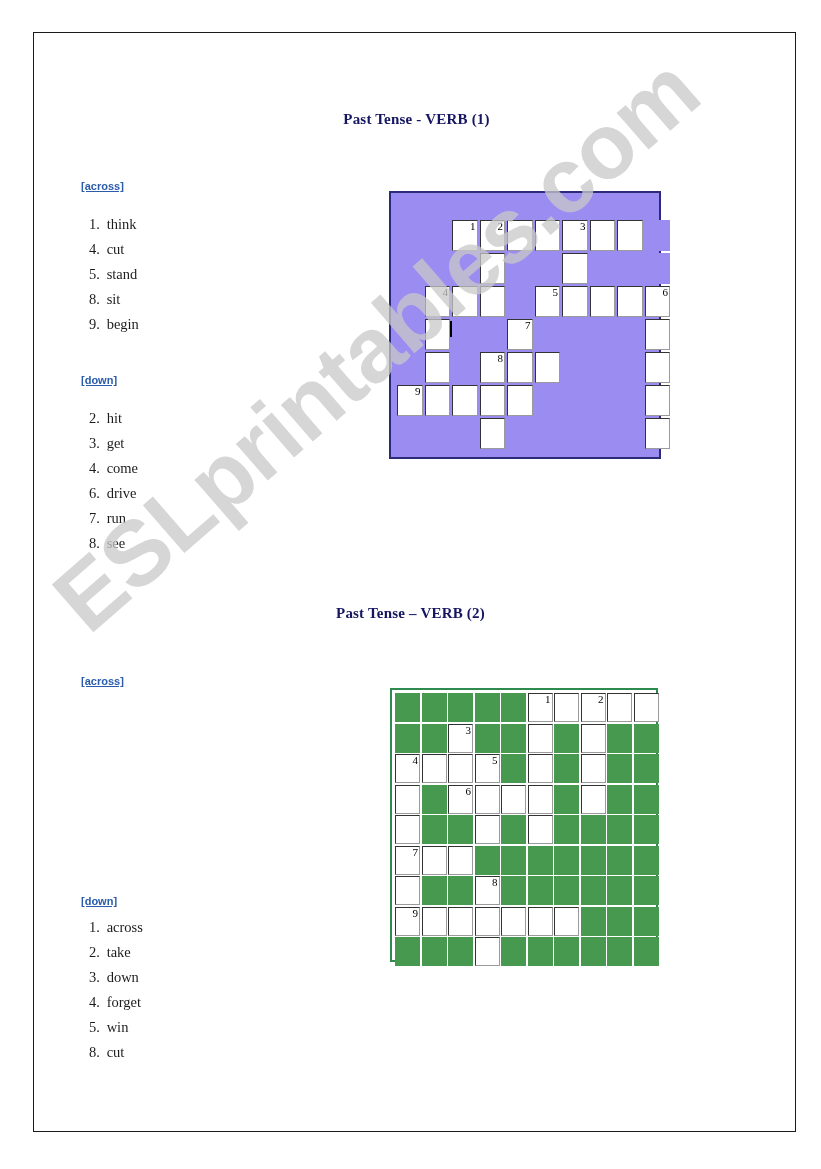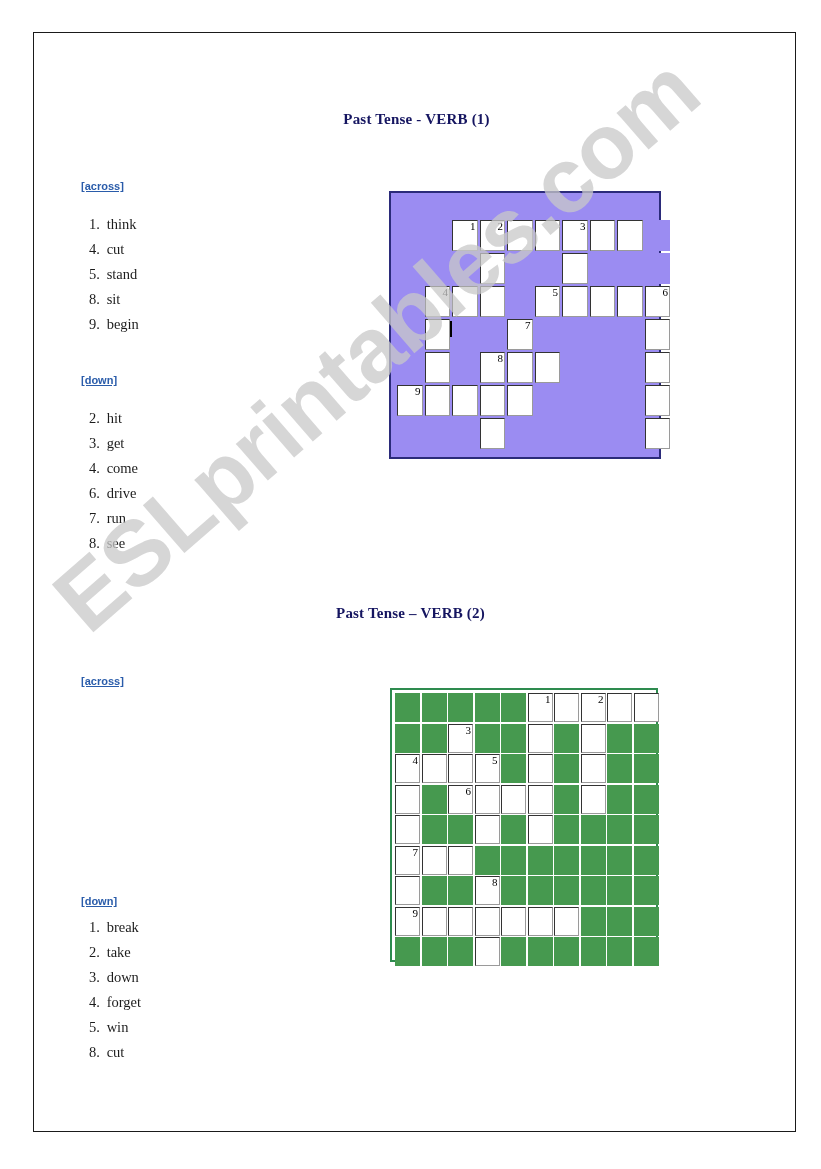--- a/index.html
+++ b/index.html
@@ -314,21 +314,21 @@
 
   <div class="section-title" id="title-2">Past Tense – VERB (2)</div>
 
   <div class="clue-block" id="clues-2-across">
     <div class="clue-heading">[across]</div>
   </div>
 
   <div class="clue-block" id="clues-2-down">
     <div class="clue-heading">[down]</div>
     <ul class="clue-list">
-        <li><span class="cnum">1.</span><span> break</span></li>
+        <li><span class="cnum">1.</span><span> across</span></li>
         <li><span class="cnum">2.</span><span> take</span></li>
         <li><span class="cnum">3.</span><span> down</span></li>
         <li><span class="cnum">4.</span><span> forget</span></li>
         <li><span class="cnum">5.</span><span> win</span></li>
         <li><span class="cnum">8.</span><span> cut</span></li>
       </ul>
   </div>
 
   <div class="grid-wrap" id="grid-2">
     <div class="grid-inner">

